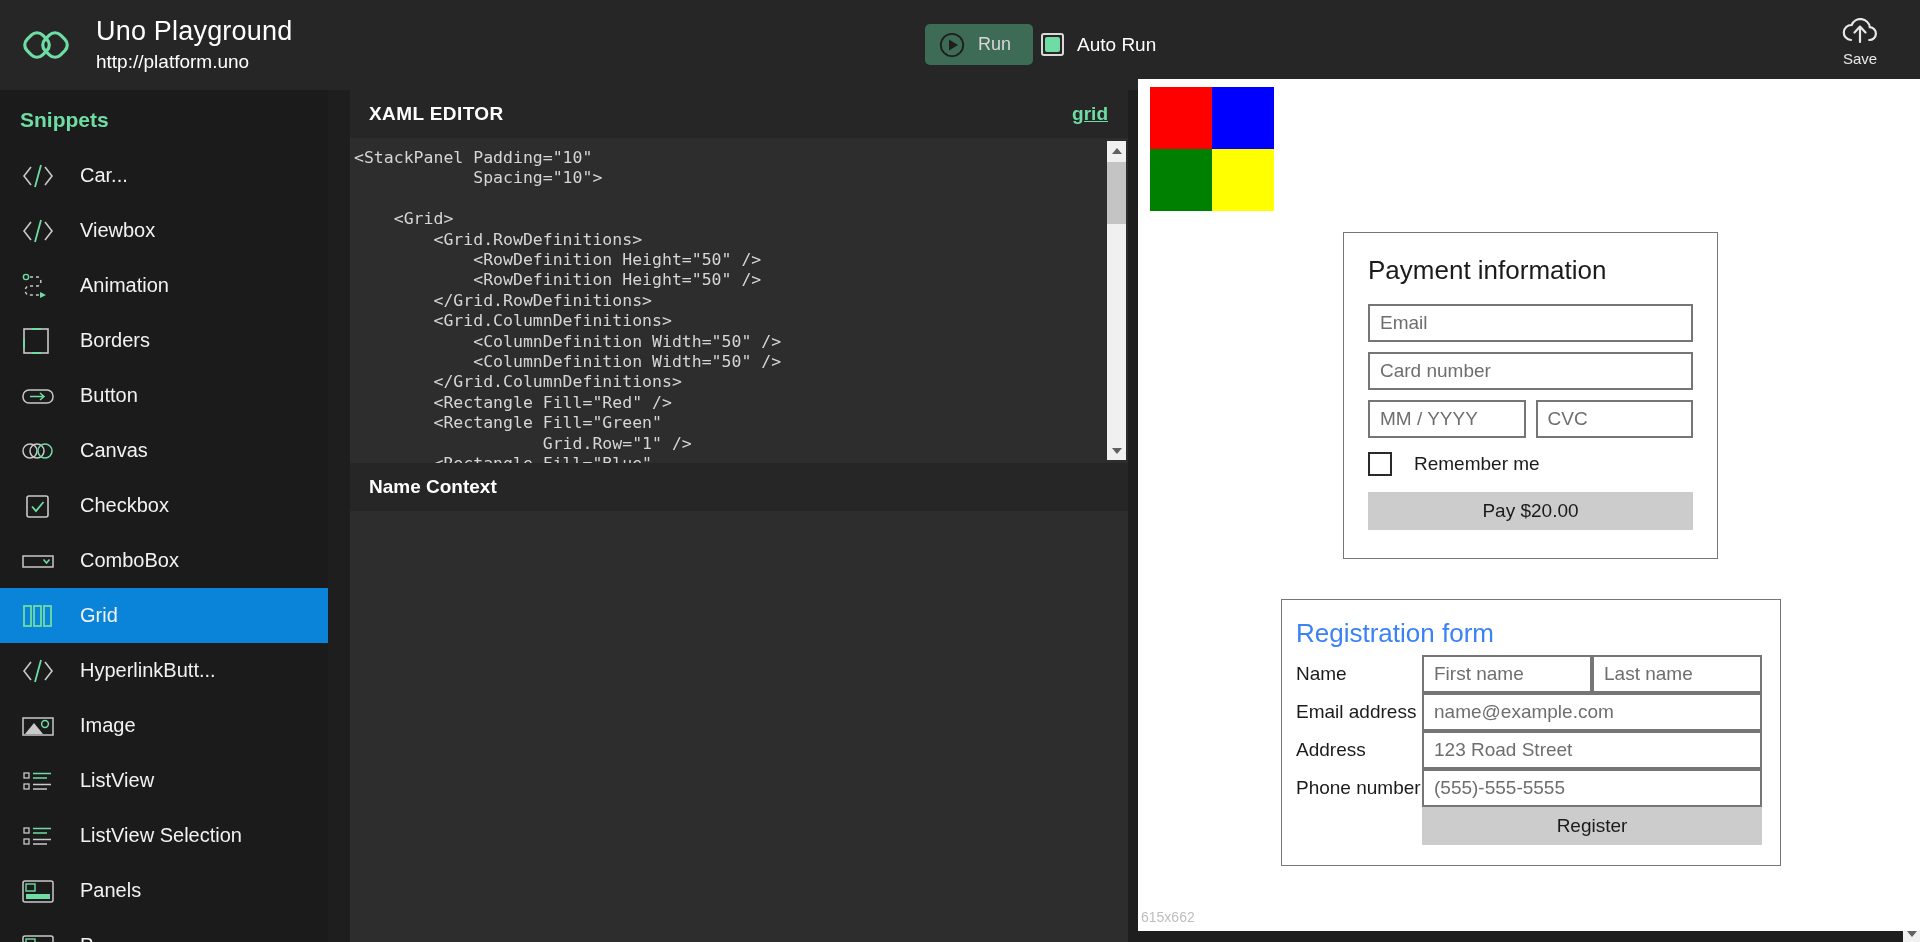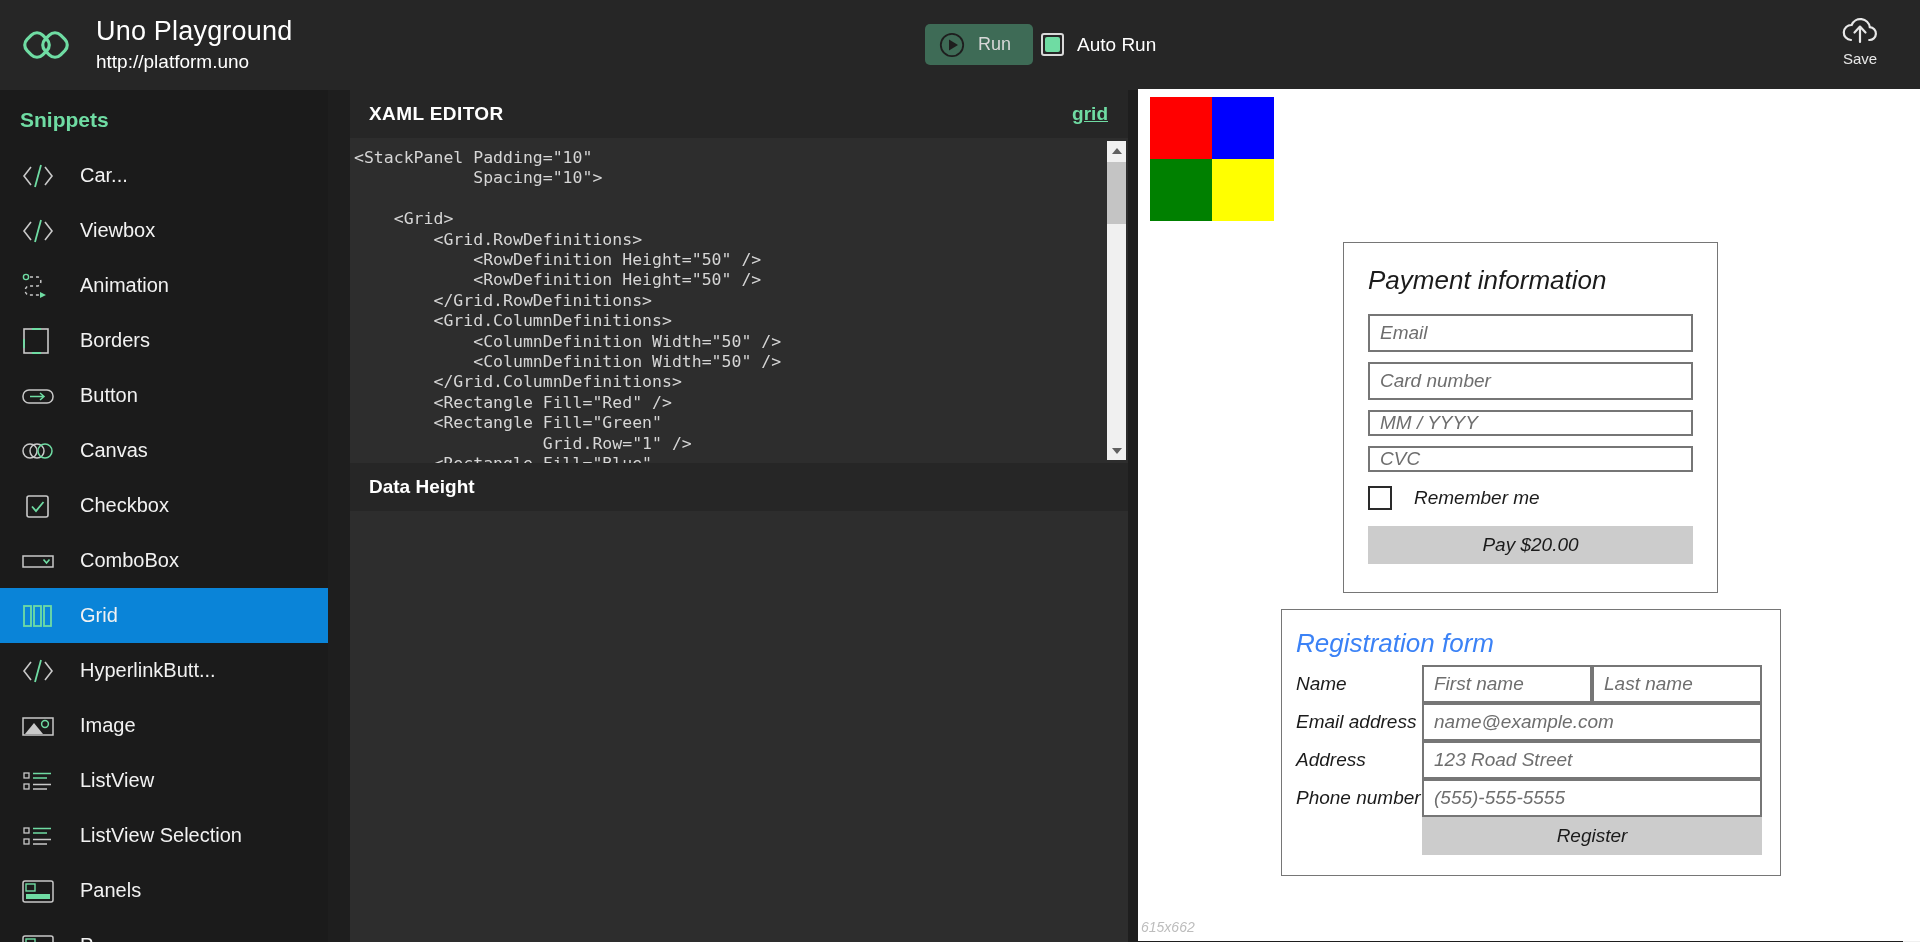--- a/index.html
+++ b/index.html
@@ -134,22 +134,22 @@
   }
   #datactx-header {
     height: 48px; background: #262626; display: flex; align-items: center;
     padding-left: 19px;
   }
   #datactx-title { color: #ffffff; font-size: 19px; font-weight: bold; }
   #datactx-body { height: 431px; background: #2d2d2d; }
 
   
   #preview-pane {
-    position: absolute; left: 1138px; top: 89px; width: 782px; height: 852px;
-    background: #ffffff; overflow: hidden; font-style: italic;
+    position: absolute; left: 1138px; top: 79px; width: 782px; height: 852px;
+    background: #ffffff; overflow: hidden;
   }
 
   
   #color-grid {
     display: grid; grid-template-columns: 62px 62px; grid-template-rows: 62px 62px;
     width: 124px; height: 124px; margin: 8px 0 0 12px;
   }
   .cg-cell { width: 62px; height: 62px; }
 
   
@@ -158,21 +158,21 @@
     position: absolute; left: 1343px - 1138px; top: 0;
   }
   #payment-card { position: absolute; left: 205px; top: 153px; width: 375px; padding: 22px 24px 28px 24px; }
   #payment-title { font-size: 26px; color: #1b1b1b; font-weight: 400; margin-bottom: 18px; }
   .wfield {
     border: 2px solid #767676; background: #ffffff;
     height: 38px; display: flex; align-items: center; padding: 0 10px;
     font-size: 19px; color: #6e6e6e;
   }
   .wfield + .wfield { margin-top: 10px; }
-  #pay-row { display: flex; gap: 10px; margin-top: 10px; flex-direction: column; }
+  #pay-row { display: flex; gap: 10px; margin-top: 10px; }
   #pay-row .wfield { flex: 1; margin-top: 0; }
   #remember-row { display: flex; align-items: center; gap: 22px; margin-top: 14px; cursor: pointer; }
   #remember-box { width: 24px; height: 24px; border: 2px solid #2a2a2a; background: #fff; }
   #remember-label { font-size: 19px; color: #1b1b1b; }
   #pay-button {
     margin-top: 16px; height: 38px; background: #cccccc;
     display: flex; align-items: center; justify-content: center;
     font-size: 19px; color: #1b1b1b; cursor: pointer; border: none; width: 100%;
   }
 
@@ -440,21 +440,21 @@
           <span class="arrow-up"></span>
         </div>
       <div id="code-thumb"></div>
       <div id="code-down">
           <span class="arrow-down"></span>
         </div>
     </div>
   </div>
 
   <div id="datactx-header">
-    <span id="datactx-title">Data Height</span>
+    <span id="datactx-title">Name Context</span>
   </div>
   <div id="datactx-body"></div>
 </div>
 
 <div id="preview-pane">
 
   <div id="color-grid">
       <div class="cg-cell" style="background: rgb(255, 0, 0);"></div>
       <div class="cg-cell" style="background: rgb(0, 0, 255);"></div>
       <div class="cg-cell" style="background: rgb(0, 128, 0);"></div>

